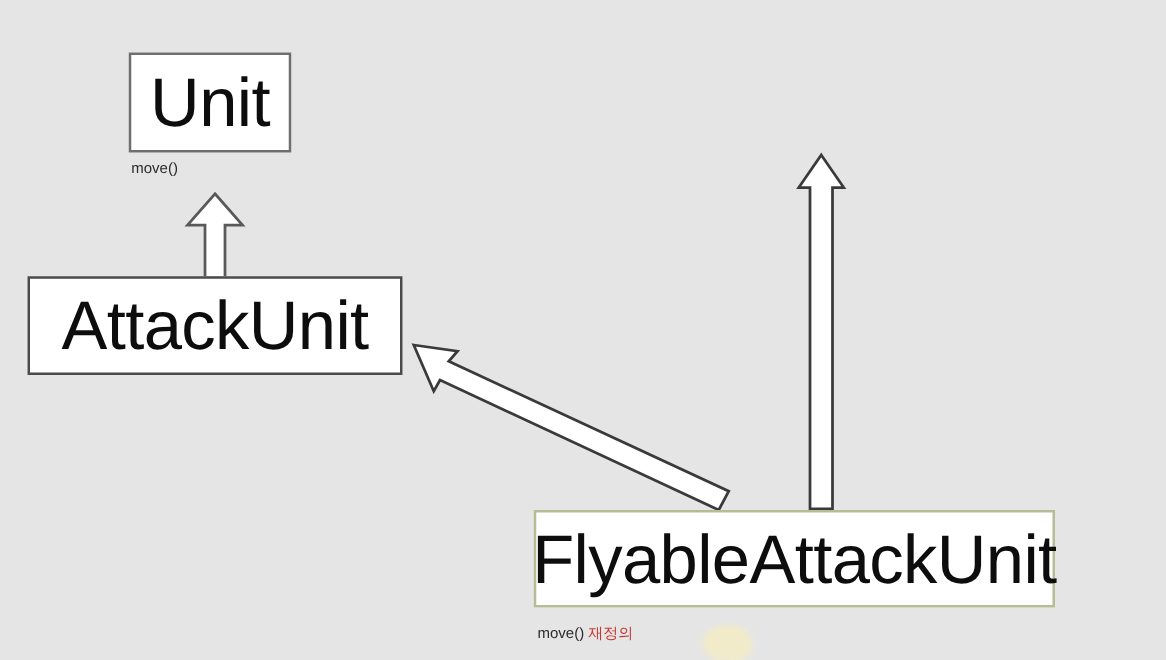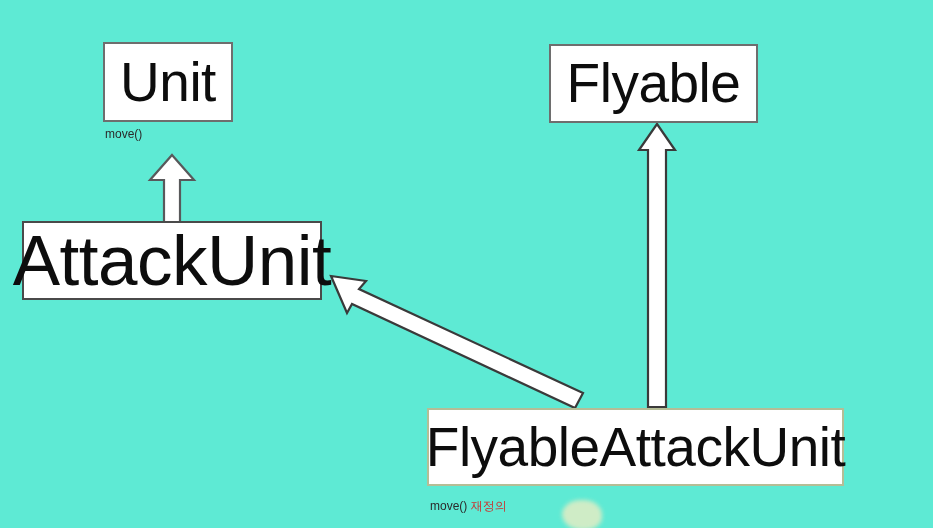--- a/index.html
+++ b/index.html
@@ -4,21 +4,21 @@
 <style>
   html, body {
     margin: 0;
     padding: 0;
     background: #ffffff;
   }
   #canvas {
     position: relative;
     width: 933px;
     height: 528px;
-    background: #5eead4;
+    background: #e5e5e5;
     overflow: hidden;
     font-family: "Liberation Sans", sans-serif;
   }
   .class-box {
     position: absolute;
     box-sizing: border-box;
     background: #ffffff;
     display: flex;
     align-items: center;
     justify-content: center;
@@ -80,25 +80,22 @@
     </svg>
   </div>
 
   <div class="class-box" style="left:103px; top:42px; width:130px; height:80px; border:2px solid #6e6e6e; font-size:55px;">
     <span class="box-label">Unit</span>
   </div>
   <div class="method-label" style="left:105px; top:128px;">
     <span>move()</span>
   </div>
 
-  <div class="class-box" style="left:549px; top:44px; width:209px; height:79px; border:2px solid #6e6e6e; font-size:55px;">
-    <span class="box-label">Flyable</span>
-  </div>
 
-  <div class="class-box" style="left:22px; top:221px; width:300px; height:79px; border:2px solid #4a4a4a; font-size:71px;">
+  <div class="class-box" style="left:22px; top:221px; width:300px; height:79px; border:2px solid #4a4a4a; font-size:55px;">
     <span class="box-label">AttackUnit</span>
   </div>
 
   <div class="class-box" style="left:427px; top:408px; width:417px; height:78px; border:2px solid #b5bd96; font-size:55px;">
     <span class="box-label">FlyableAttackUnit</span>
   </div>
 
   <div class="highlight-blob" style="left:562px; top:500px; width:40px; height:30px;"></div>
 
   <div class="method-label" style="left:430px; top:500px;">

